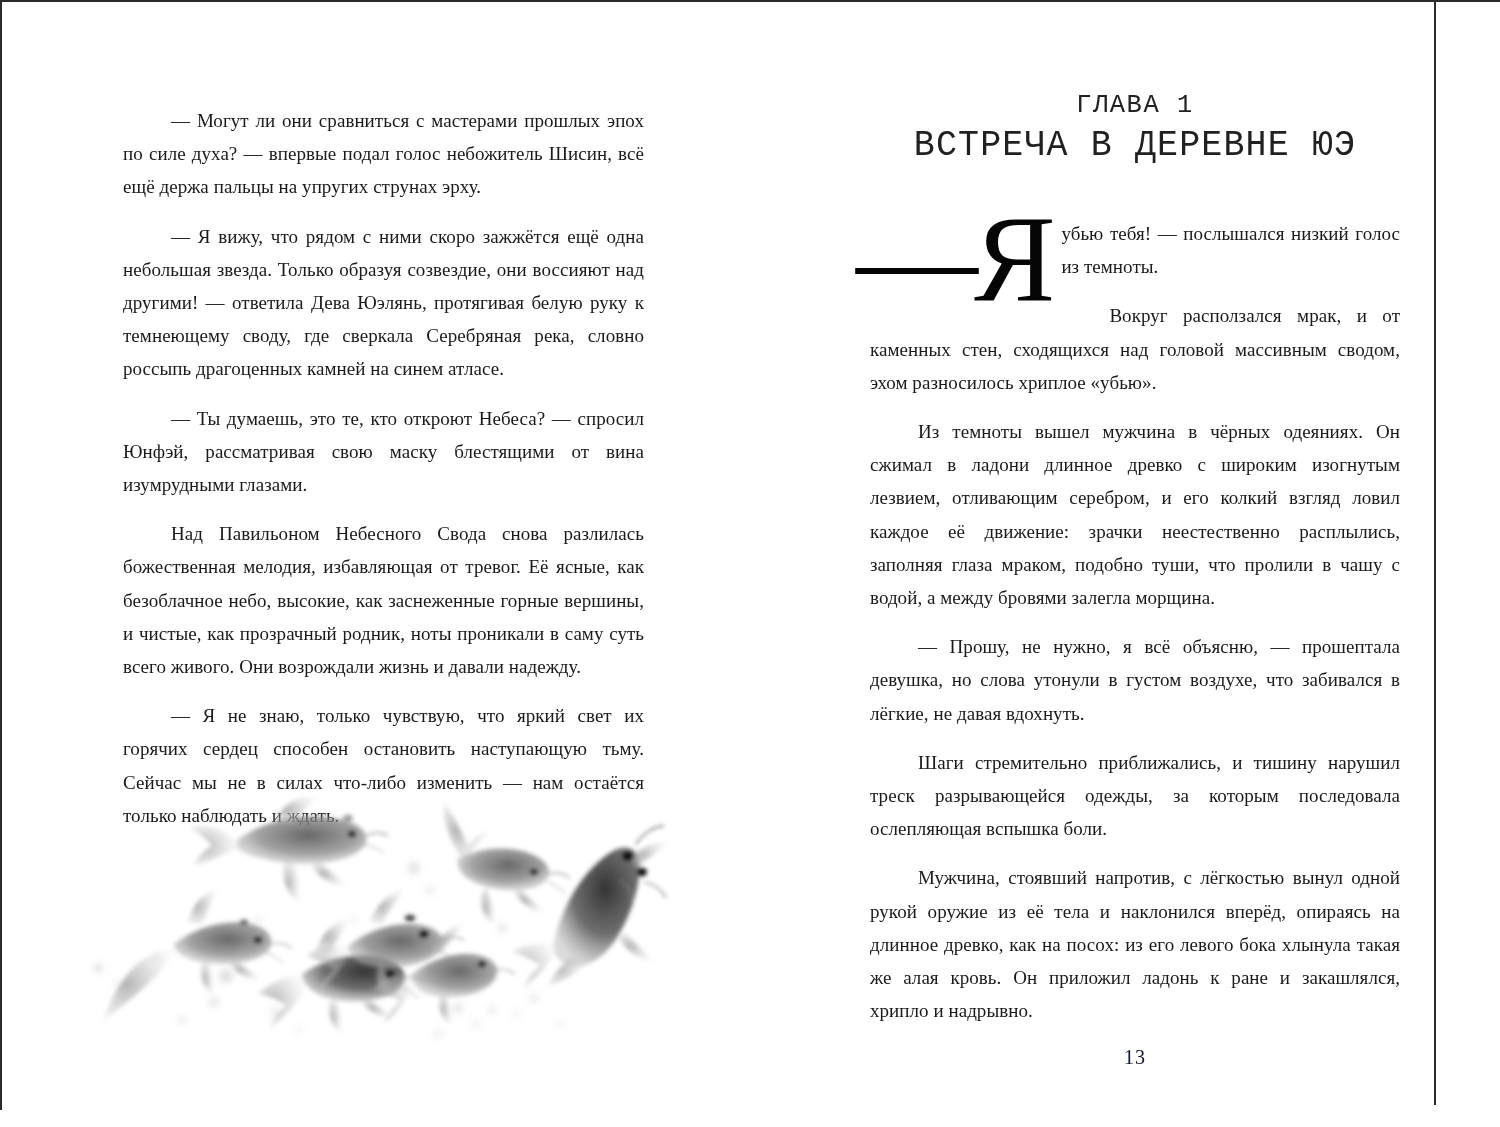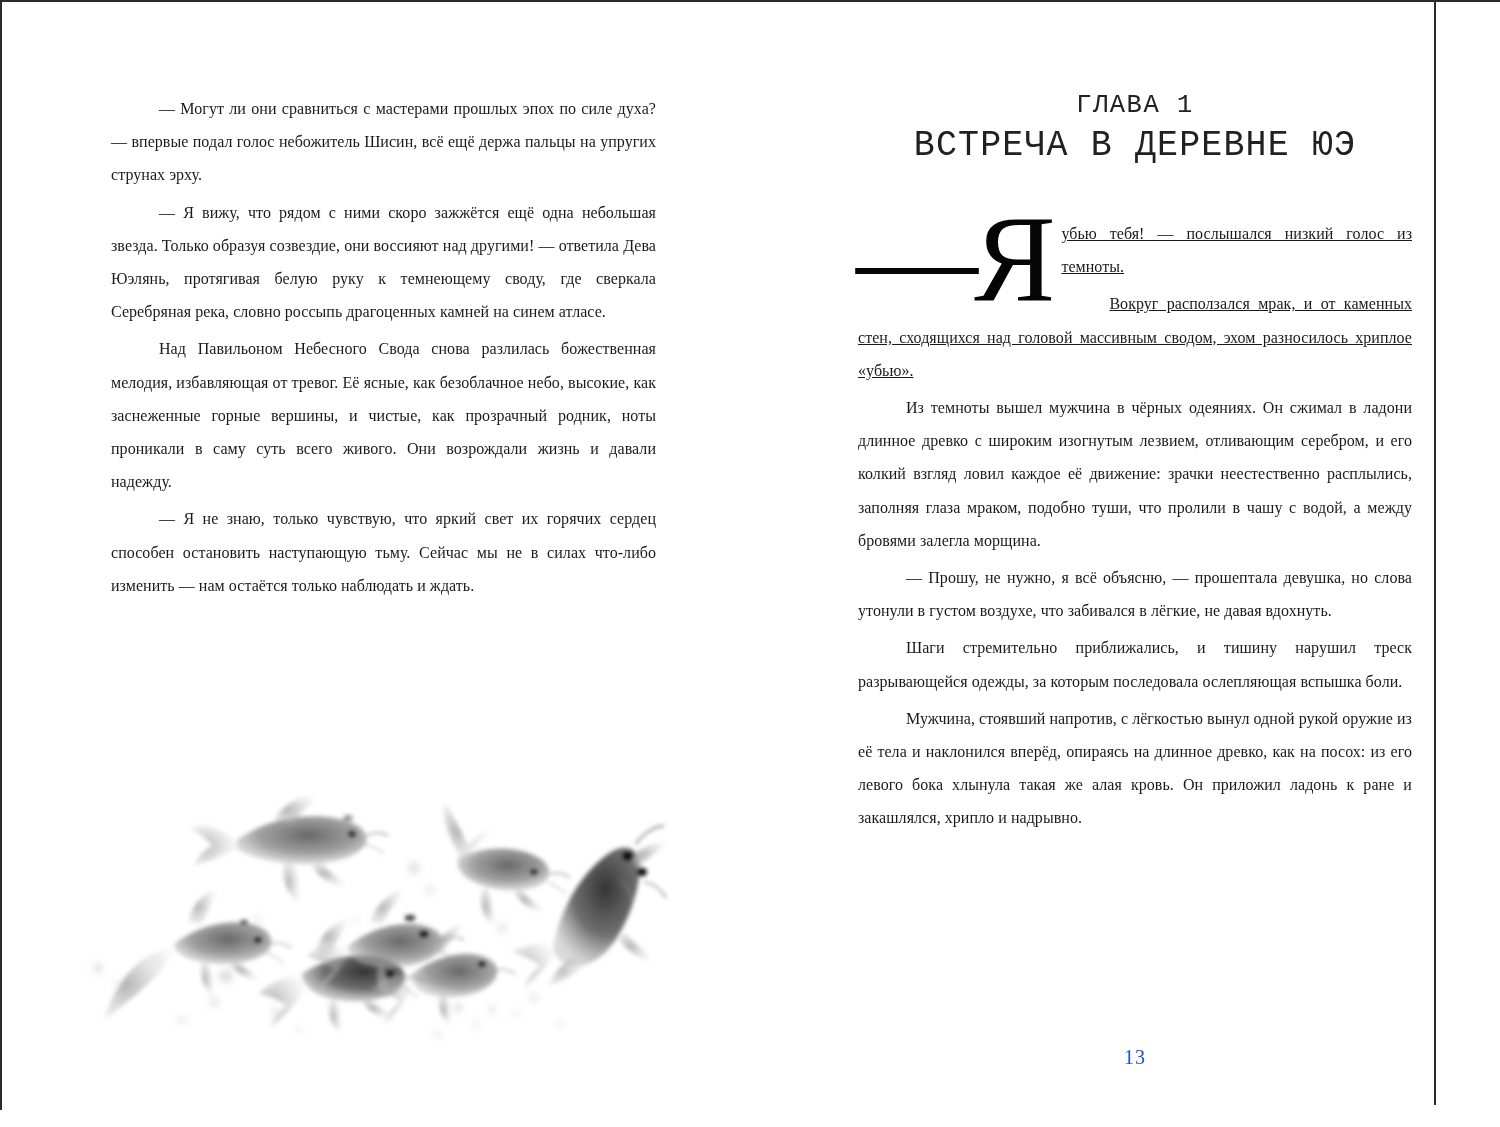--- a/index.html
+++ b/index.html
@@ -38,22 +38,22 @@
     width: 553px;
   }
   .page-right {
     position: absolute;
     left: 854px;
     top: 88px;
     width: 562px;
   }
 
   p.body {
-    margin: 4px;
-    font-size: 16px;
+    margin: 16px;
+    font-size: 19px;
     line-height: 33.2px;
     text-align: justify;
     text-indent: 48px;
     hyphens: manual;
     letter-spacing: 0.05px;
   }
 
   
   .chapter-head {
     text-align: center;
@@ -88,36 +88,35 @@
     font-size: 122px;
     line-height: 96px;
     margin: -6px 10px -4px 0;
     padding-left: 2px;
     color: #050505;
     font-weight: 400;
     letter-spacing: -4px;
   }
   .opening p.body {
     text-indent: 0;
-    text-decoration: underline;
   }
   .opening p.body.cont {
     text-indent: 48px;
   }
 
   
   .folio {
     position: absolute;
     left: 854px;
     top: 1046px;
     width: 562px;
     text-align: center;
     font-size: 20px;
     letter-spacing: 1px;
-    color: #1d4ed8;
+    color: #0f172a;
   }
 
   
   .illustration {
     position: absolute;
     left: 62px;
     top: 762px;
     width: 620px;
     height: 280px;
   }
@@ -128,20 +127,21 @@
 
 <div class="spread">
 
   <div class="frame-top"></div>
   <div class="frame-left"></div>
   <div class="frame-right"></div>
 
   <div class="page-left">
     <p class="body">— Могут ли они сравниться с мастерами прошлых эпох по силе духа? — впервые подал голос небожитель Шисин, всё ещё держа пальцы на упругих струнах эрху.</p>
     <p class="body">— Я вижу, что рядом с ними скоро зажжётся ещё одна небольшая звезда. Только образуя созвездие, они воссияют над другими! — ответила Дева Юэлянь, протягивая белую руку к темнеющему своду, где сверкала Серебряная река, словно россыпь драгоценных камней на синем атласе.</p>
+    <p class="body">— Ты думаешь, это те, кто откроют Небеса? — спросил Юнфэй, рассматривая свою маску блестящими от вина изумрудными глазами.</p>
     <p class="body">Над Павильоном Небесного Свода снова разлилась божественная мелодия, избавляющая от тревог. Её ясные, как безоблачное небо, высокие, как заснеженные горные вершины, и чистые, как прозрачный родник, ноты проникали в саму суть всего живого. Они возрождали жизнь и давали надежду.</p>
     <p class="body">— Я не знаю, только чувствую, что яркий свет их горячих сердец способен остановить наступающую тьму. Сейчас мы не в силах что-либо изменить — нам остаётся только наблюдать и ждать.</p>
   </div>
 
   <div class="illustration">
     <svg viewBox="0 0 620 280" xmlns="http://www.w3.org/2000/svg" aria-hidden="true">
       <defs>
         <radialGradient id="bodyG" cx="55%" cy="40%" r="70%">
           <stop offset="0%" stop-color="#5f5f5f" stop-opacity="0.95"></stop>
           <stop offset="55%" stop-color="#8a8a8a" stop-opacity="0.8"></stop>

